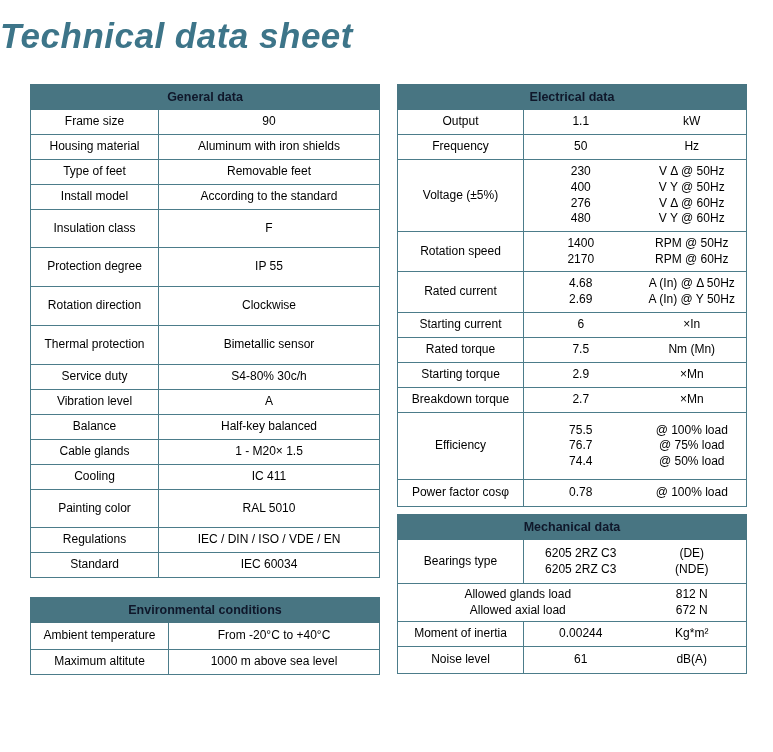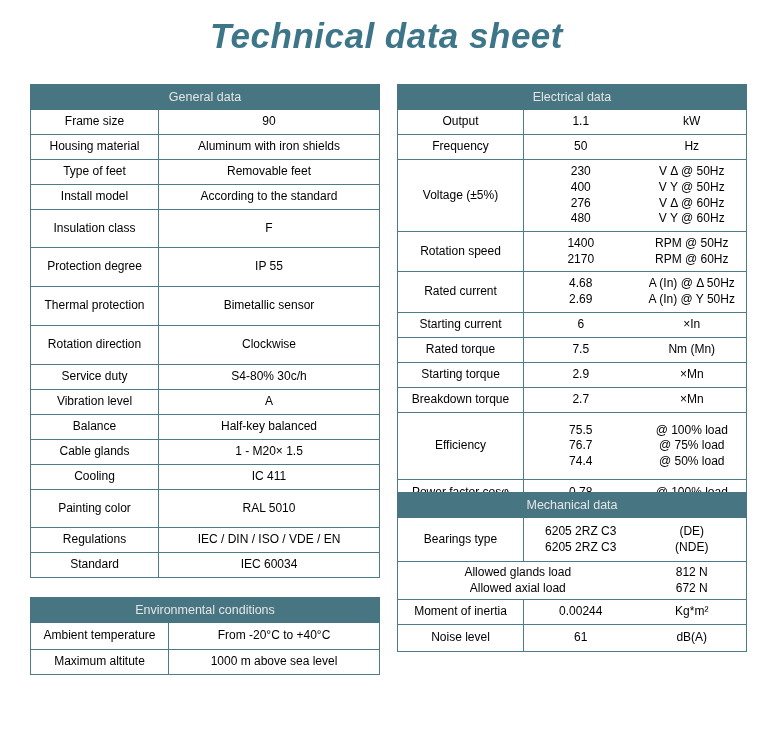--- a/index.html
+++ b/index.html
@@ -4,45 +4,45 @@
 <style>
   html, body {
     margin: 0; padding: 0;
     width: 773px; height: 752px;
     background: #ffffff;
     font-family: "Liberation Sans", sans-serif;
     overflow: hidden;
     position: relative;
   }
   .page-title {
-    text-align: center;
+    text-align: left;
     font-size: 35px;
     font-weight: bold;
     font-style: italic;
     color: #3d7589;
     margin: 0;
     padding-top: 16px;
     letter-spacing: 0.5px;
   }
   .tbl-wrap { position: absolute; width: 350px; }
   #general-wrap      { left: 30px;  top: 84px;  }
   #environment-wrap  { left: 30px;  top: 597px; }
   #electrical-wrap   { left: 397px; top: 84px;  }
-  #mechanical-wrap   { left: 397px; top: 492px; border-radius: 31px; }
+  #mechanical-wrap   { left: 397px; top: 514px; border-radius: 31px; }
 
   table {
     width: 100%;
     border-collapse: collapse;
     table-layout: fixed;
   }
   th.hdr {
     background: #487582;
-    color: #e5e5e5;
+    color: #0f172a;
     font-size: 12.5px;
-    font-weight: normal;
+    font-weight: bold;
     height: 22px;
     border: 1px solid #487582;
     padding: 1px 2px;
     margin-left: 12px;
   }
   td {
     border: 1px solid #4c7c8a;
     font-size: 12px;
     color: #000000;
     text-align: center;
@@ -102,26 +102,26 @@
         </tr>
     <tr class="h38">
           <td>Insulation class</td>
           <td>F</td>
         </tr>
     <tr class="h39">
           <td>Protection degree</td>
           <td>IP 55</td>
         </tr>
     <tr class="h39">
+          <td>Rotation direction</td>
+          <td>Clockwise</td>
+        </tr>
+    <tr class="h39">
           <td>Thermal protection</td>
           <td>Bimetallic sensor</td>
-        </tr>
-    <tr class="h39">
-          <td>Rotation direction</td>
-          <td>Clockwise</td>
         </tr>
     <tr class="h25">
           <td>Service duty</td>
           <td>S4-80% 30c/h</td>
         </tr>
     <tr class="h25">
           <td>Vibration level</td>
           <td>A</td>
         </tr>
     <tr class="h25">

